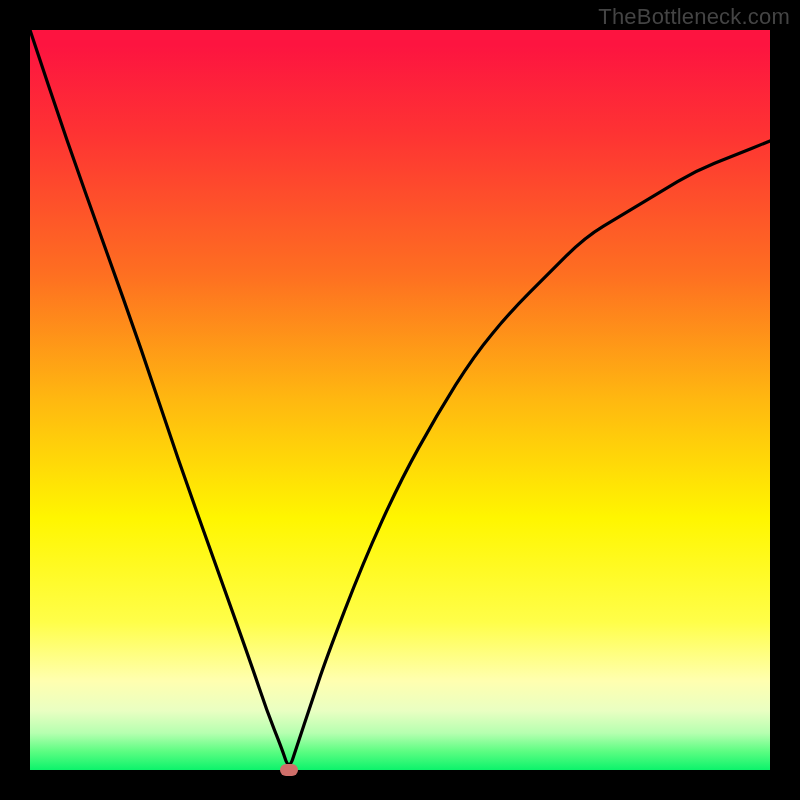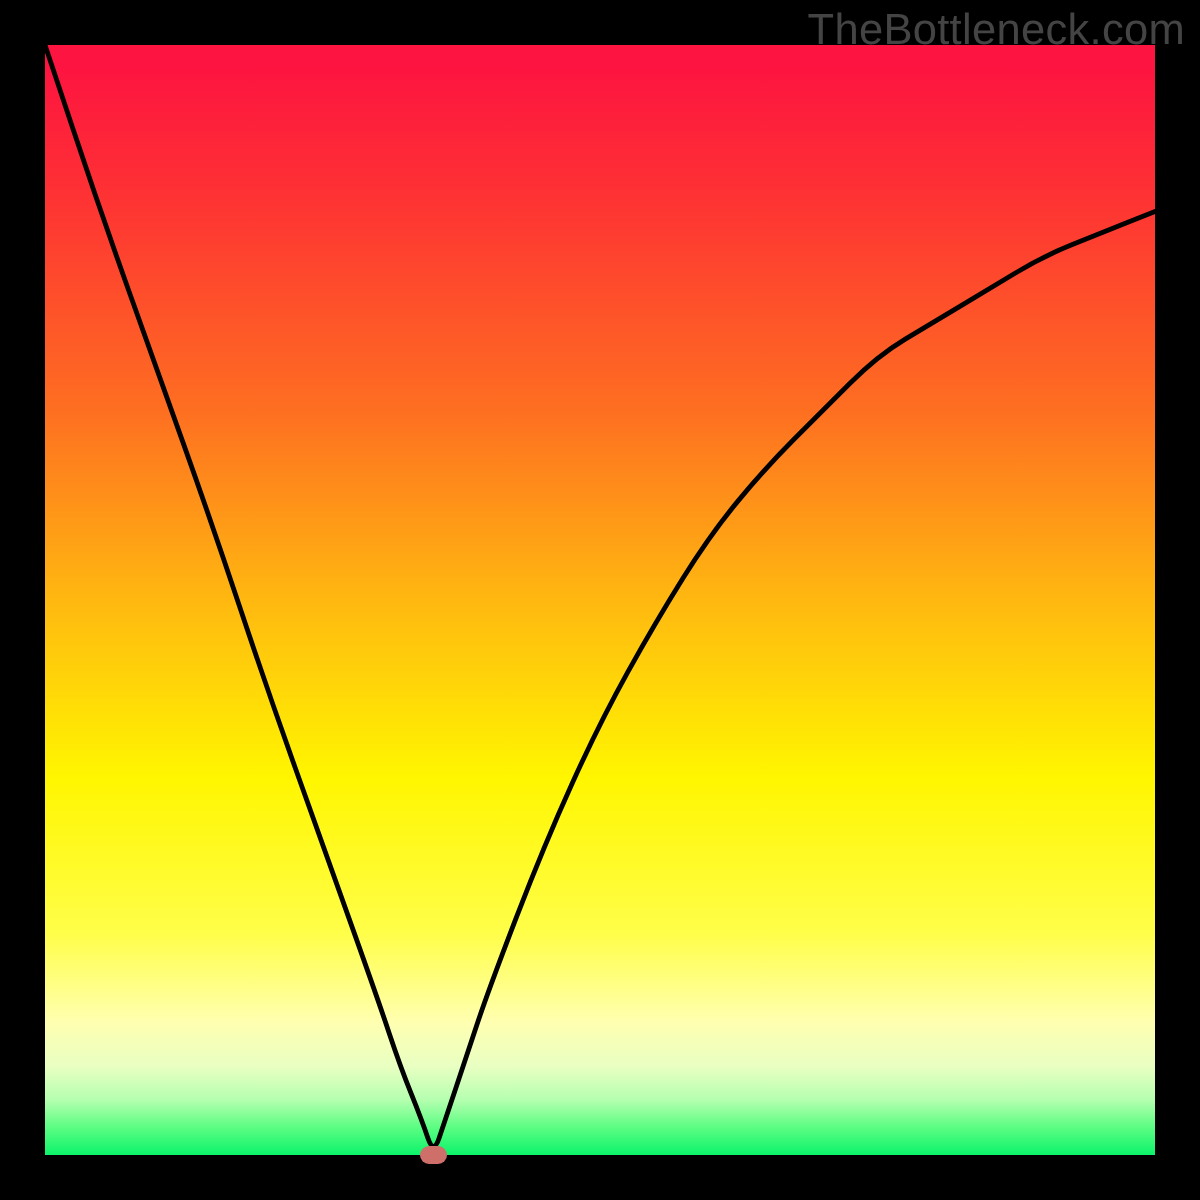--- a/index.html
+++ b/index.html
@@ -14,21 +14,21 @@
   .stage {
     position: relative;
     width: 800px;
     height: 800px;
   }
   .watermark {
     position: absolute;
     top: 4px;
     right: 10px;
     color: #444;
-    font-size: 29px;
+    font-size: 22px;
     font-weight: 500;
     letter-spacing: 0.2px;
     user-select: none;
   }
   .plot-area {
     position: absolute;
     left: 30px;
     top: 30px;
     width: 740px;
     height: 740px;

